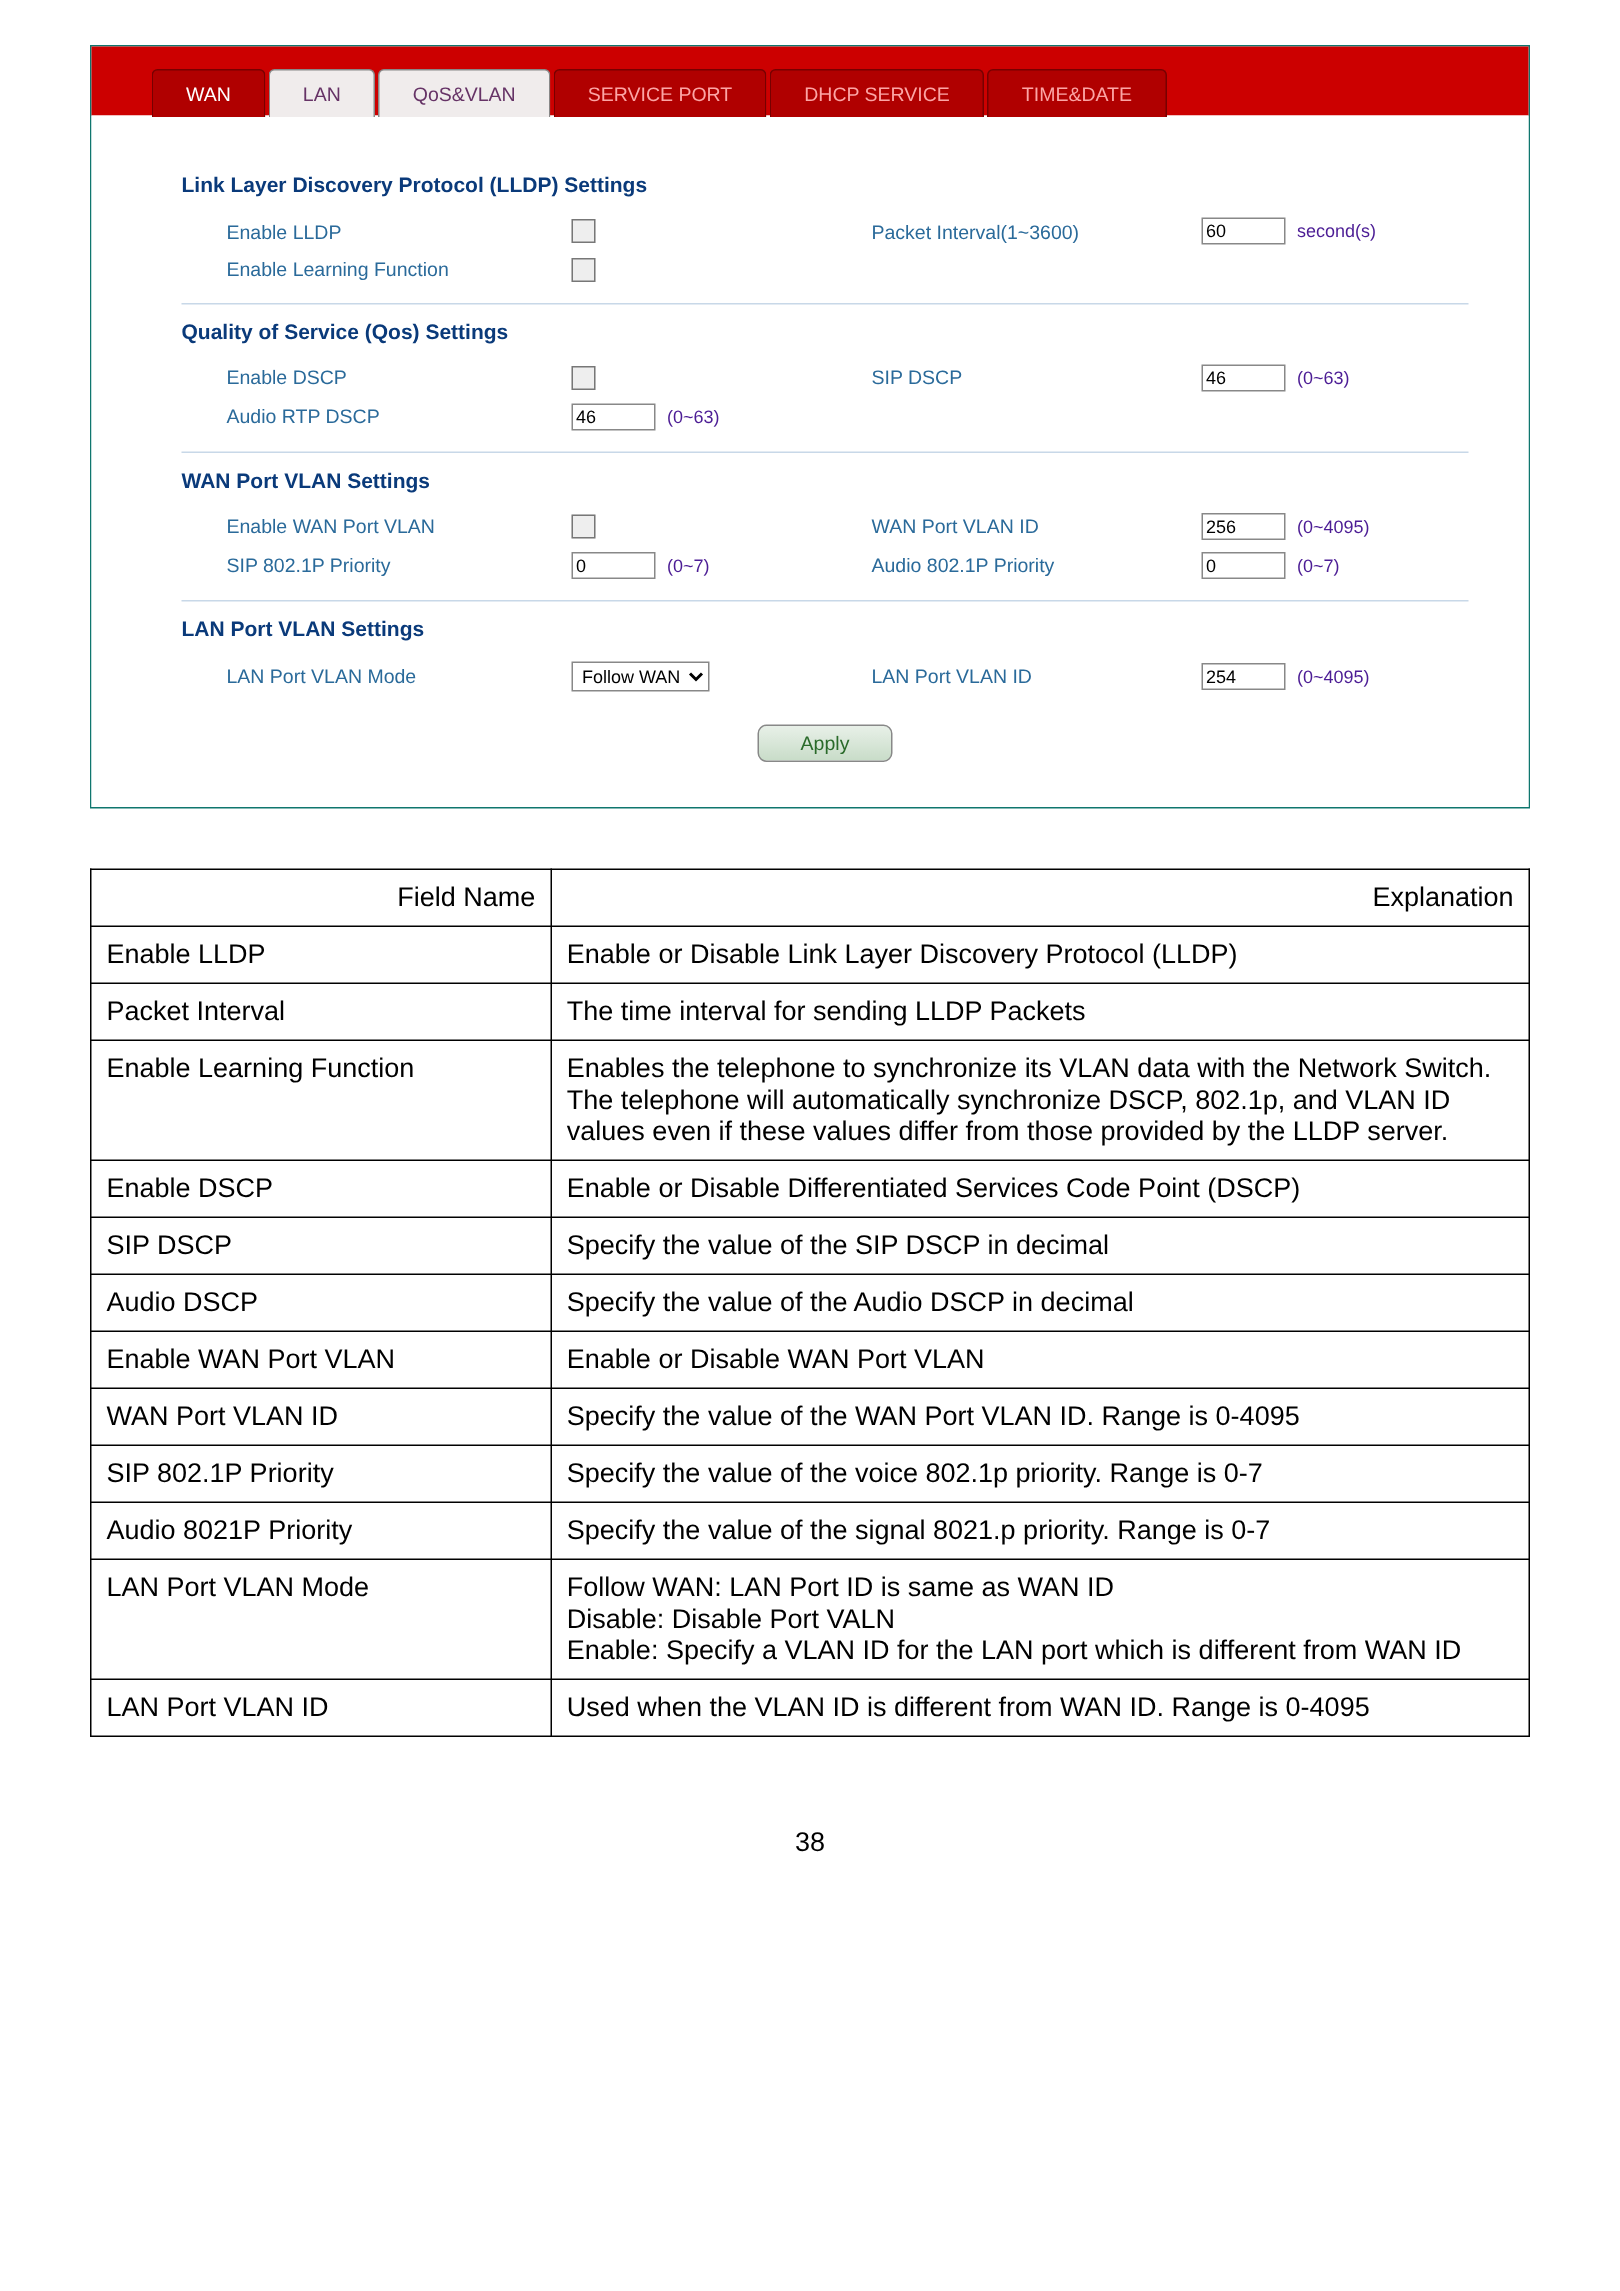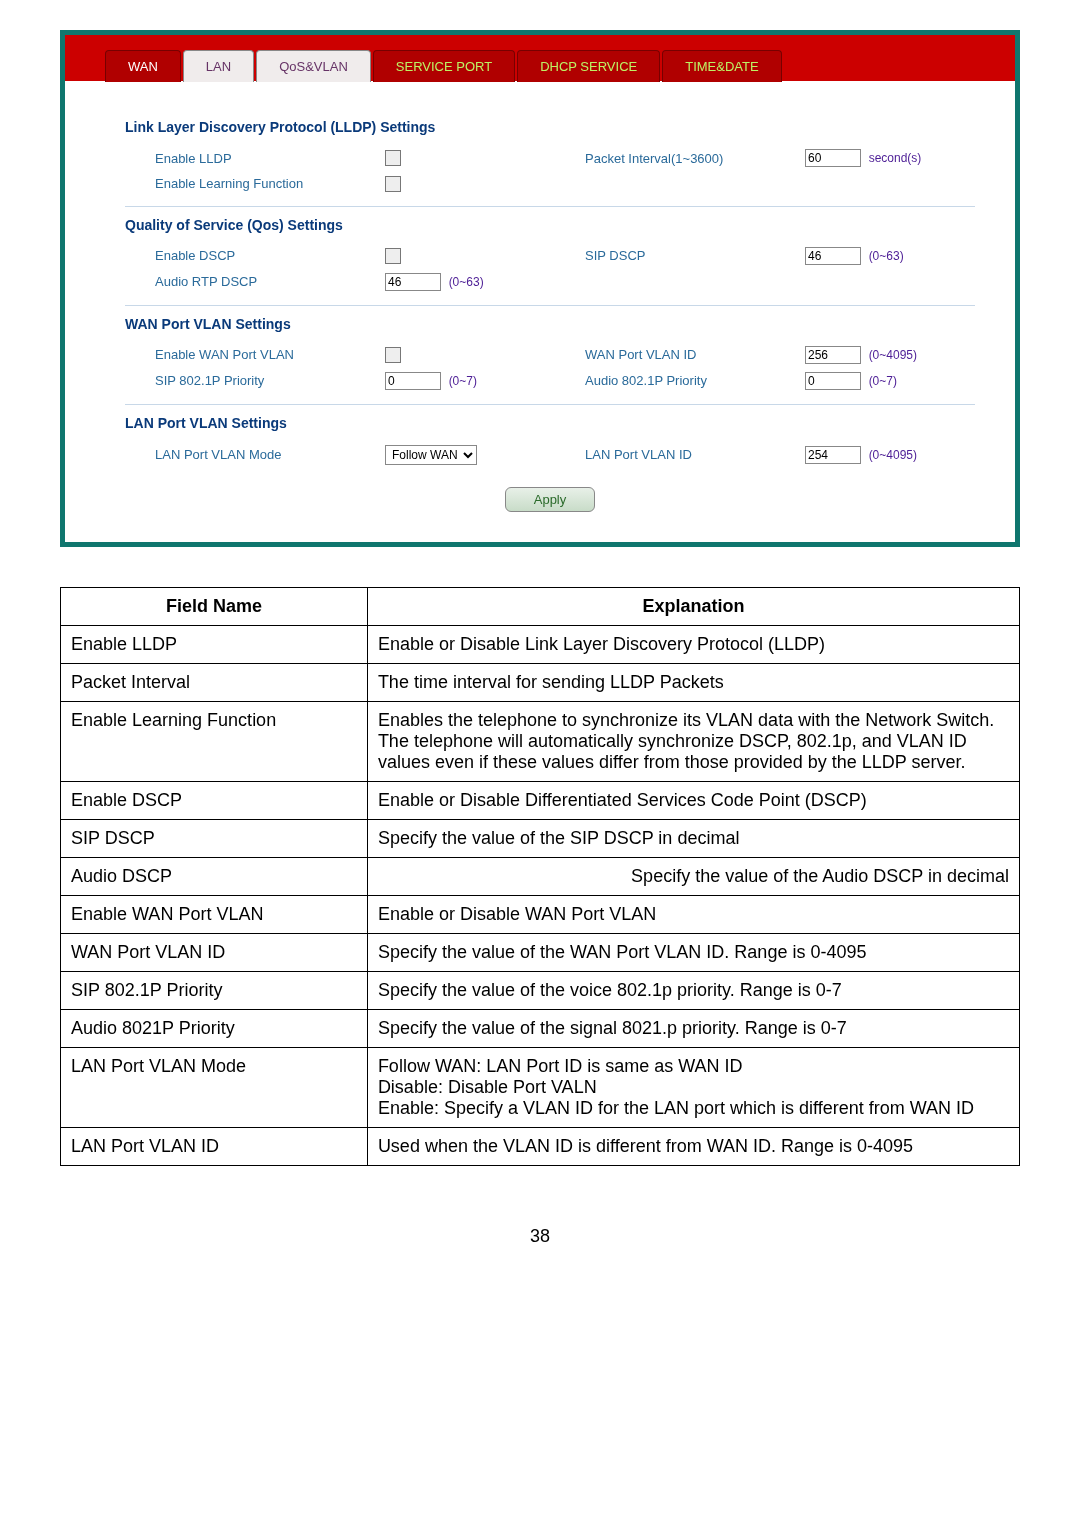--- a/index.html
+++ b/index.html
@@ -1,39 +1,39 @@
 <!DOCTYPE html>
 <html><head>
 <meta charset="utf-8">
 <style>
 body{margin:0;font-family:Arial,sans-serif;background:#fff;color:#000}
 .page{width:1080px;margin:0 auto;padding:30px 60px 40px;box-sizing:border-box}
-.sshot{border:5px solid #0f766e;background:#fff;margin-bottom:40px}
+.sshot{border:1px solid #0f766e;background:#fff;margin-bottom:40px}
 .tabs-row{background:#c00;display:flex;align-items:flex-end;height:46px;padding-left:40px}
 .tab{display:inline-block;padding:8px 22px;margin-right:2px;font-size:13px;color:#636;border:1px solid #888;border-bottom:none;background:#f0ecec;border-radius:4px 4px 0 0;position:relative;top:1px}
 .tab.active{background:#b00000;color:#fff;border-color:#700}
-.tab.svc,.tab.dhcp,.tab.td{background:#b00000;color:#bef264;border-color:#700}
+.tab.svc,.tab.dhcp,.tab.td{background:#b00000;color:#fca5a5;border-color:#700}
 .panel{background:#fff;padding:30px 40px 30px 60px}
 .sect-head{color:#0a3a7a;font-weight:bold;font-size:14px;margin:8px 0 10px}
 .row{display:flex;align-items:center;padding:4px 0;font-size:13px;color:#2a6a9a}
 .lab{width:230px;padding-left:30px}
 .ctl{width:200px}
 .lab2{width:220px}
 .val2{width:140px}
 .hint{color:#4c1d95;font-size:12px;margin-left:4px}
 input.tx{width:50px;border:1px solid #888;font-size:12px;padding:1px 2px;background:#fff}
 select.sel{border:1px solid #888;font-size:12px;padding:1px 2px;background:#fff}
 .chk{width:14px;height:14px;border:1px solid #777;display:inline-block;background:#eee;vertical-align:middle}
 .rule{border:none;border-top:1px solid #c8d8e8;margin:10px 0}
 .apply-wrap{text-align:center;margin-top:18px}
 .apply-btn{display:inline-block;padding:4px 28px;border:1px solid #888;border-radius:6px;background:linear-gradient(#e8f0e8,#c8dcc8);color:#2a6a2a;font-size:13px}
 
 .tbl{border-collapse:collapse;width:100%;margin-bottom:40px}
 .tbl th,.tbl td{border:1px solid #000;padding:8px 10px;font-size:18px;text-align:left;vertical-align:top}
-.tbl th{font-weight:bold;text-align:center}
+.tbl th{font-weight:normal;text-align:right}
 .tbl td.fn{width:32%}
 .pnum{text-align:center;font-size:18px;margin-top:60px}
 </style>
 </head>
 <body>
 
 <div class="page">
 
 <div class="sshot">
  <div class="tabs-row">
@@ -125,21 +125,21 @@
         <tr>
           <td class="fn">Enable DSCP</td>
           <td style="white-space: pre-line;">Enable or Disable Differentiated Services Code Point (DSCP)</td>
         </tr>
         <tr>
           <td class="fn">SIP DSCP</td>
           <td style="white-space: pre-line;">Specify the value of the SIP DSCP in decimal</td>
         </tr>
         <tr>
           <td class="fn">Audio DSCP</td>
-          <td style="white-space: pre-line; text-align: right;">Specify the value of the Audio DSCP in decimal</td>
+          <td style="white-space: pre-line;">Specify the value of the Audio DSCP in decimal</td>
         </tr>
         <tr>
           <td class="fn">Enable WAN Port VLAN</td>
           <td style="white-space: pre-line;">Enable or Disable WAN Port VLAN</td>
         </tr>
         <tr>
           <td class="fn">WAN Port VLAN ID</td>
           <td style="white-space: pre-line;">Specify the value of the WAN Port VLAN ID.    Range is 0-4095</td>
         </tr>
         <tr>

